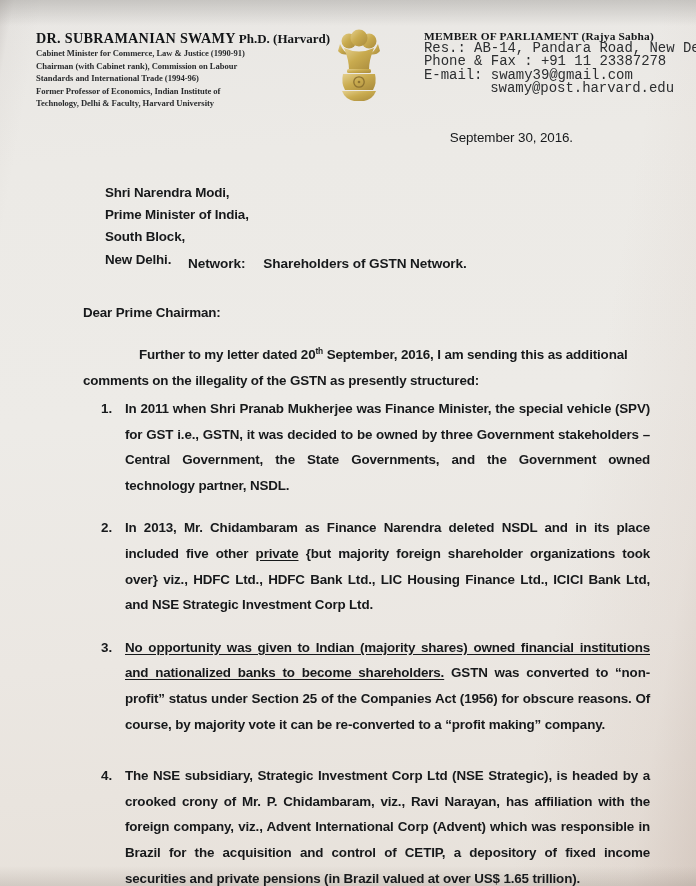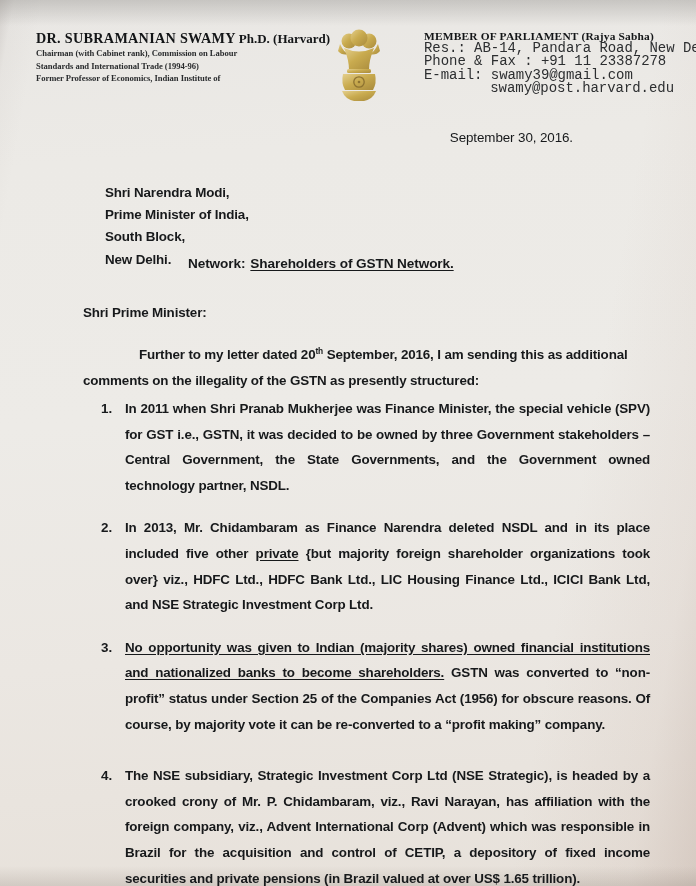--- a/index.html
+++ b/index.html
@@ -143,23 +143,22 @@
     position: absolute;
     top: 256px;
     left: 188px;
     font-size: 13.6px;
     font-weight: bold;
     letter-spacing: -0.1px;
     color: #17191b;
     white-space: nowrap;
   }
   #subject .subj-value {
-    text-decoration: underline;
     text-underline-offset: 2px;
-    margin-left: 5px;
+    margin-left: 18px;
   }
 
   #salutation {
     position: absolute;
     top: 305px;
     left: 83px;
     font-size: 13.4px;
     font-weight: bold;
     letter-spacing: -0.15px;
     color: #17191b;
@@ -221,23 +220,25 @@
 
 <div id="page">
 
   <div id="scan-top-shade"></div>
   <div id="scan-bottom-shade"></div>
 
   <div id="letterhead">
 
     <div id="lh-left">
       <div id="lh-name"><span>DR. SUBRAMANIAN SWAMY</span><span class="phd">Ph.D. (Harvard)</span></div>
+      <div class="lh-credential">Cabinet Minister for Commerce, Law &amp; Justice (1990-91)</div>
       <div class="lh-credential">Chairman (with Cabinet rank), Commission on Labour</div>
       <div class="lh-credential">Standards and International Trade (1994-96)</div>
       <div class="lh-credential">Former Professor of Economics, Indian Institute of</div>
+      <div class="lh-credential">Technology, Delhi &amp; Faculty, Harvard University</div>
     </div>
 
     <div id="emblem">
       <svg width="58" height="82" viewBox="0 0 58 82" aria-hidden="true">
         <defs>
           <linearGradient id="gold" x1="0" y1="0" x2="1" y2="1">
             <stop offset="0%" stop-color="#e4cf8d"></stop>
             <stop offset="45%" stop-color="#c9ab4f"></stop>
             <stop offset="100%" stop-color="#a88a3c"></stop>
           </linearGradient>
@@ -277,21 +278,21 @@
 
   <div id="addressee">
     <div class="addr-line">Shri Narendra Modi,</div>
     <div class="addr-line">Prime Minister of India,</div>
     <div class="addr-line">South Block,</div>
     <div class="addr-line">New Delhi.</div>
   </div>
 
   <div id="subject"><span>Network:</span><span class="subj-value">Shareholders of GSTN Network.</span></div>
 
-  <div id="salutation">Shri Prime Minister:</div>
+  <div id="salutation">Dear Prime Chairman:</div>
 
   <div id="intro"><span>Further to my letter  dated 20</span><sup>th</sup><span> September, 2016, I am sending this as additional comments on the illegality of the GSTN as presently structured:</span></div>
 
   <div id="points">
 
     <div class="point">
       <span class="point-num">1.</span>
       <div class="point-text">In 2011 when Shri Pranab Mukherjee was Finance Minister, the special vehicle (SPV) for GST i.e., GSTN, it was decided  to be owned by three Government stakeholders – Central Government, the State Governments, and the Government owned  technology partner, NSDL.</div>
     </div>
 

